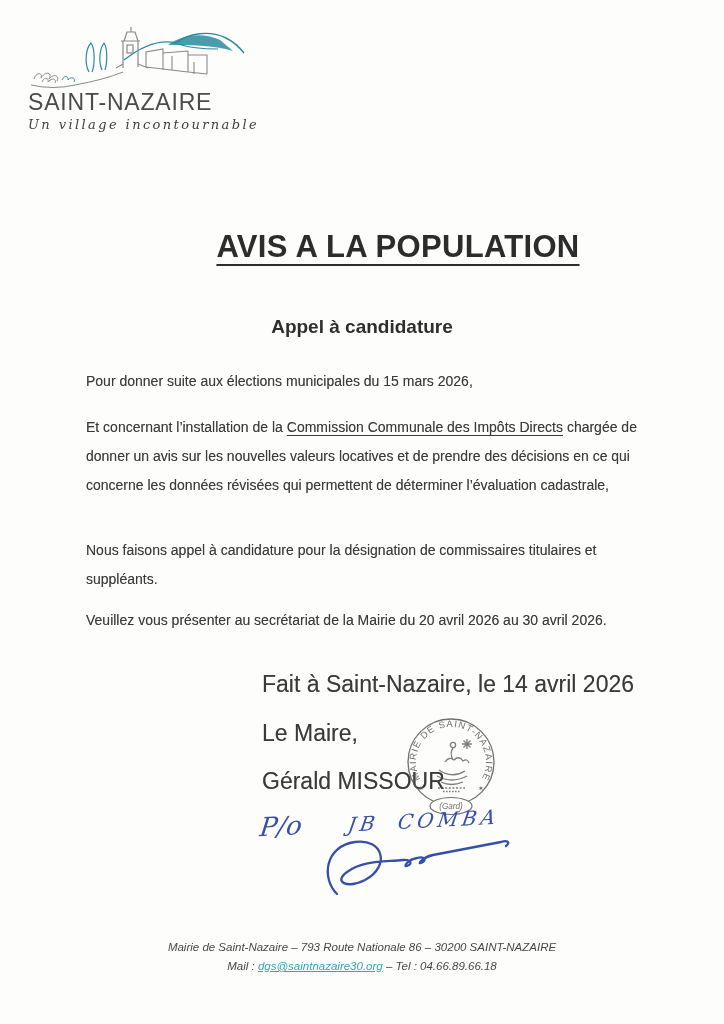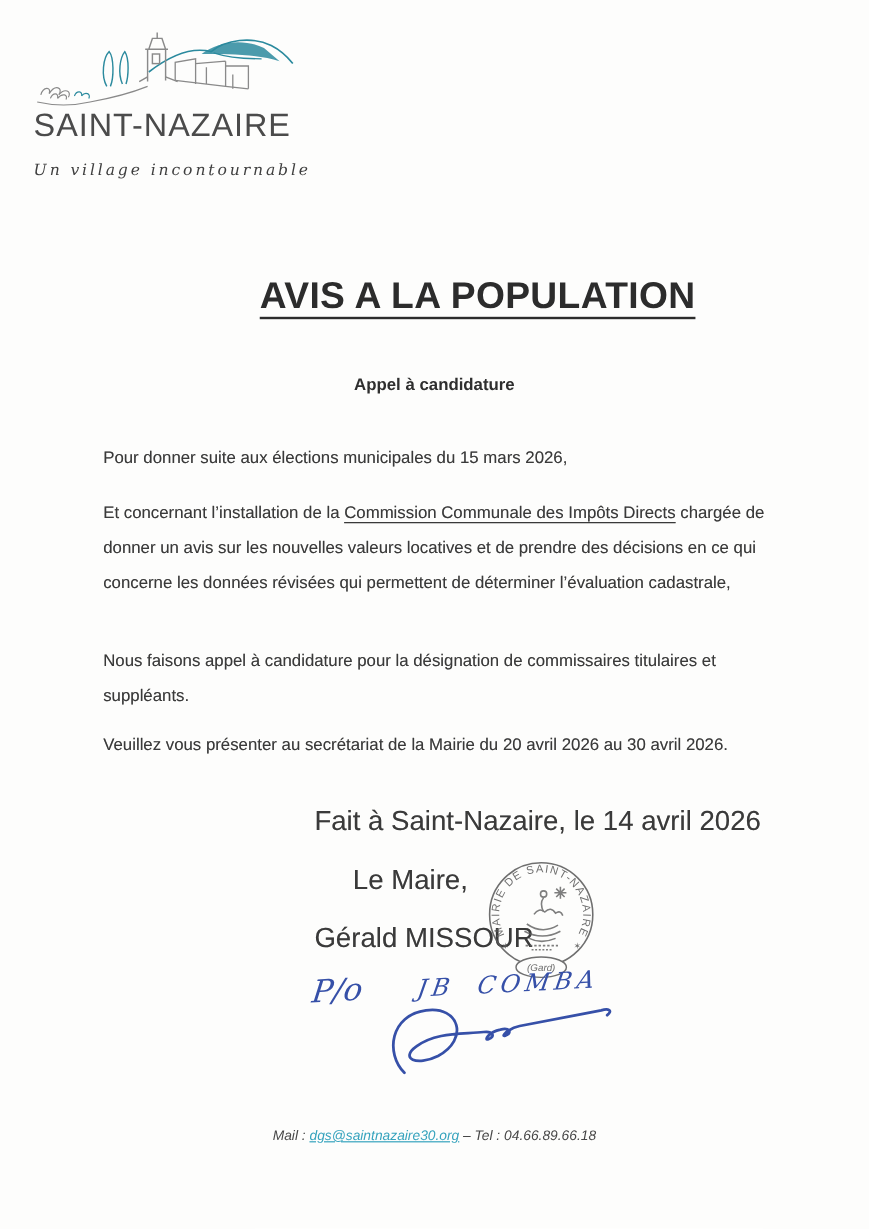--- a/index.html
+++ b/index.html
@@ -10,50 +10,50 @@
   .page{
     position:relative; width:724px; height:1024px; overflow:hidden;
     background:var(--paper);
     font-family:"Liberation Sans", sans-serif;
     color:var(--text);
   }
   
   .logo{position:absolute; left:28px; top:22px; width:240px;}
   .logo svg{display:block;}
   .logo-name{
-    font-size:27px; letter-spacing:.8px; color:#4b4b4b; font-weight:400;
+    font-size:23px; letter-spacing:.8px; color:#4b4b4b; font-weight:400;
     margin-top:-5px; white-space:nowrap;
   }
   .logo-tagline{
     font-family:"DejaVu Serif", serif; font-style:italic; font-weight:500;
-    font-size:13px; letter-spacing:2.4px; color:#3e3e3e; margin-top:15px; white-space:nowrap;
+    font-size:13px; letter-spacing:2.4px; color:#3e3e3e; margin-top:1px; white-space:nowrap;
   }
   
   .title{
     position:absolute; top:208px; left:0; width:100%; text-align:center;
     font-size:31px; font-weight:700; color:var(--title); letter-spacing:.3px;
     text-decoration:underline; text-underline-offset:7px; text-decoration-thickness:2px;padding-left:36px;
   }
   .subtitle{
     position:absolute; top:300px; left:0; width:100%; text-align:center;
-    font-size:14px; font-weight:700; color:#2e2e2e;
+    font-size:19px; font-weight:700; color:#2e2e2e;
   }
   
   .para{
     position:absolute; left:86px; width:566px;
     font-size:14px; line-height:29px; color:var(--text);
     text-shadow:0 0 .4px rgba(58,58,58,.45);
   }
   .p1{top:353px;} .p2{top:399px;} .p3{top:522px;} .p4{top:592px;}
   .u{text-decoration:underline; text-underline-offset:3px;}
   .sigline{
     position:absolute; left:262px; font-size:23px; color:var(--text);
     text-shadow:0 0 .4px rgba(58,58,58,.45); white-space:nowrap;
   }
-  .fait{top:671px;} .lemaire{top:720px;margin-left:32px;} .gerald{top:768px;}
+  .fait{top:671px;} .lemaire{top:720px;} .gerald{top:768px;}
   
   .stamp{position:absolute; left:401px; top:712px; opacity:.88;}
   .stamp .ink{stroke:var(--stamp_ink); fill:none; stroke-width:1.3;}
   .stamp text{fill:var(--stamp_ink); font-family:"Liberation Sans", sans-serif;}
   
   .hand{
     position:absolute; left:260px; top:806px; color:var(--ink_blue);
     font-family:"DejaVu Serif", serif; font-style:italic; transform:rotate(-3deg);
     white-space:nowrap;
   }
@@ -157,16 +157,17 @@
   </div>
 
   <svg class="signature" width="210" height="72" viewBox="0 0 210 72" aria-hidden="true">
     <path d="M22,64 C6,48 10,16 40,12 C68,8 76,36 50,50 C32,59 18,52 32,42
              C48,30 70,32 88,30 C96,29 98,34 92,36 C88,37.5 92,30 102,28
              C110,26 112,31 106,33 C102,34.5 108,27 118,25 L186,12
              C192,10 196,12 191,16" fill="none" stroke="currentColor" stroke-width="2.3" stroke-linecap="round" stroke-linejoin="round"></path>
   </svg>
 
   <footer class="footer">
+    <div class="footer-line1">Mairie de Saint-Nazaire – 793 Route Nationale 86 – 30200 SAINT-NAZAIRE</div>
     <div class="footer-line2"><span>Mail : </span><a class="mail">dgs@saintnazaire30.org</a><span> – Tel : </span><span>04.66.89.66.18</span></div>
   </footer>
 
 </div>
 
 </body></html>

